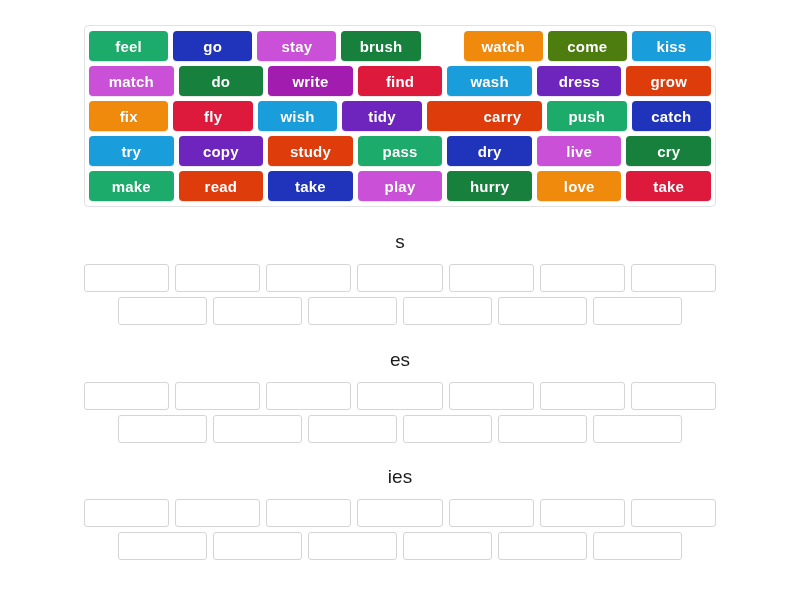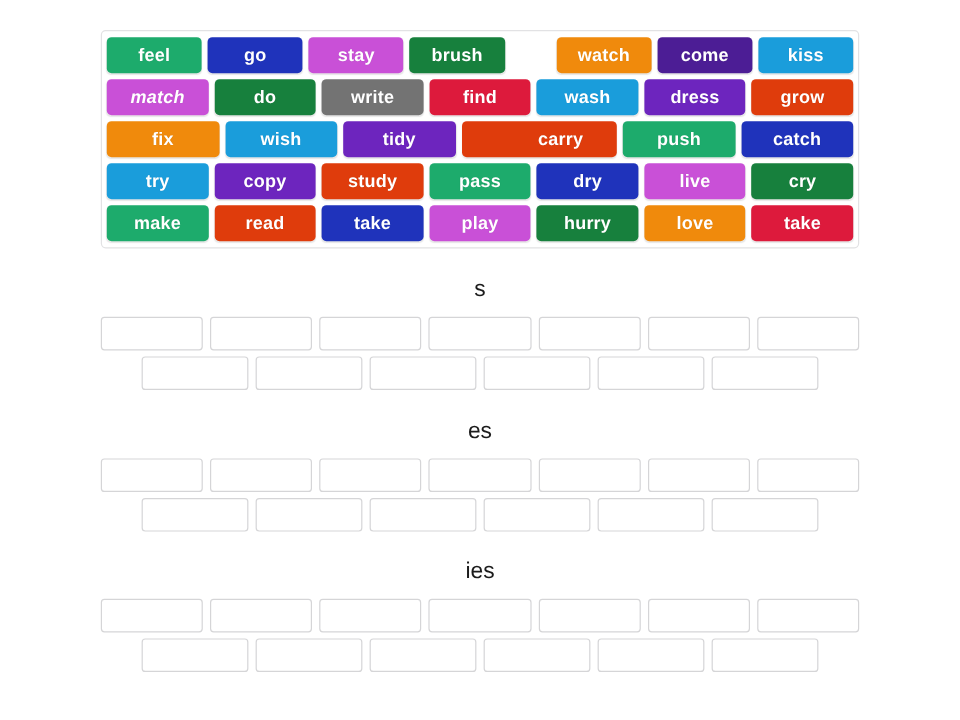--- a/index.html
+++ b/index.html
@@ -97,34 +97,35 @@
 </head>
 <body>
 
 <div id="word-bank">
     <div class="tile-row">
       <div class="tile" style="background: rgb(29, 171, 108);">feel</div>
       <div class="tile" style="background: rgb(31, 51, 187);">go</div>
       <div class="tile" style="background: rgb(201, 80, 215);">stay</div>
       <div class="tile" style="background: rgb(23, 128, 61);">brush</div>
       <div class="tile" style="background: rgb(240, 138, 12); margin-left: 38px;">watch</div>
-      <div class="tile" style="background: #4c1d95;">come</div>
+      <div class="tile" style="background: #4d7c0f;">come</div>
       <div class="tile" style="background: rgb(26, 157, 219);">kiss</div>
     </div>
     <div class="tile-row">
-      <div class="tile" style="background: rgb(201, 80, 215); font-style: italic;">match</div>
+      <div class="tile" style="background: rgb(201, 80, 215);">match</div>
       <div class="tile" style="background: rgb(23, 128, 61);">do</div>
-      <div class="tile" style="background: #737373;">write</div>
+      <div class="tile" style="background: #a21caf;">write</div>
       <div class="tile" style="background: rgb(221, 26, 60);">find</div>
       <div class="tile" style="background: rgb(26, 157, 219);">wash</div>
       <div class="tile" style="background: rgb(109, 37, 190);">dress</div>
       <div class="tile" style="background: rgb(223, 60, 12);">grow</div>
     </div>
     <div class="tile-row">
       <div class="tile" style="background: rgb(240, 138, 12);">fix</div>
+      <div class="tile" style="background: rgb(221, 26, 60);">fly</div>
       <div class="tile" style="background: rgb(26, 157, 219);">wish</div>
       <div class="tile" style="background: rgb(109, 37, 190);">tidy</div>
       <div class="tile" style="background: rgb(223, 60, 12); padding-left: 36px;">carry</div>
       <div class="tile" style="background: rgb(29, 171, 108);">push</div>
       <div class="tile" style="background: rgb(31, 51, 187);">catch</div>
     </div>
     <div class="tile-row">
       <div class="tile" style="background: rgb(26, 157, 219);">try</div>
       <div class="tile" style="background: rgb(109, 37, 190);">copy</div>
       <div class="tile" style="background: rgb(223, 60, 12);">study</div>

